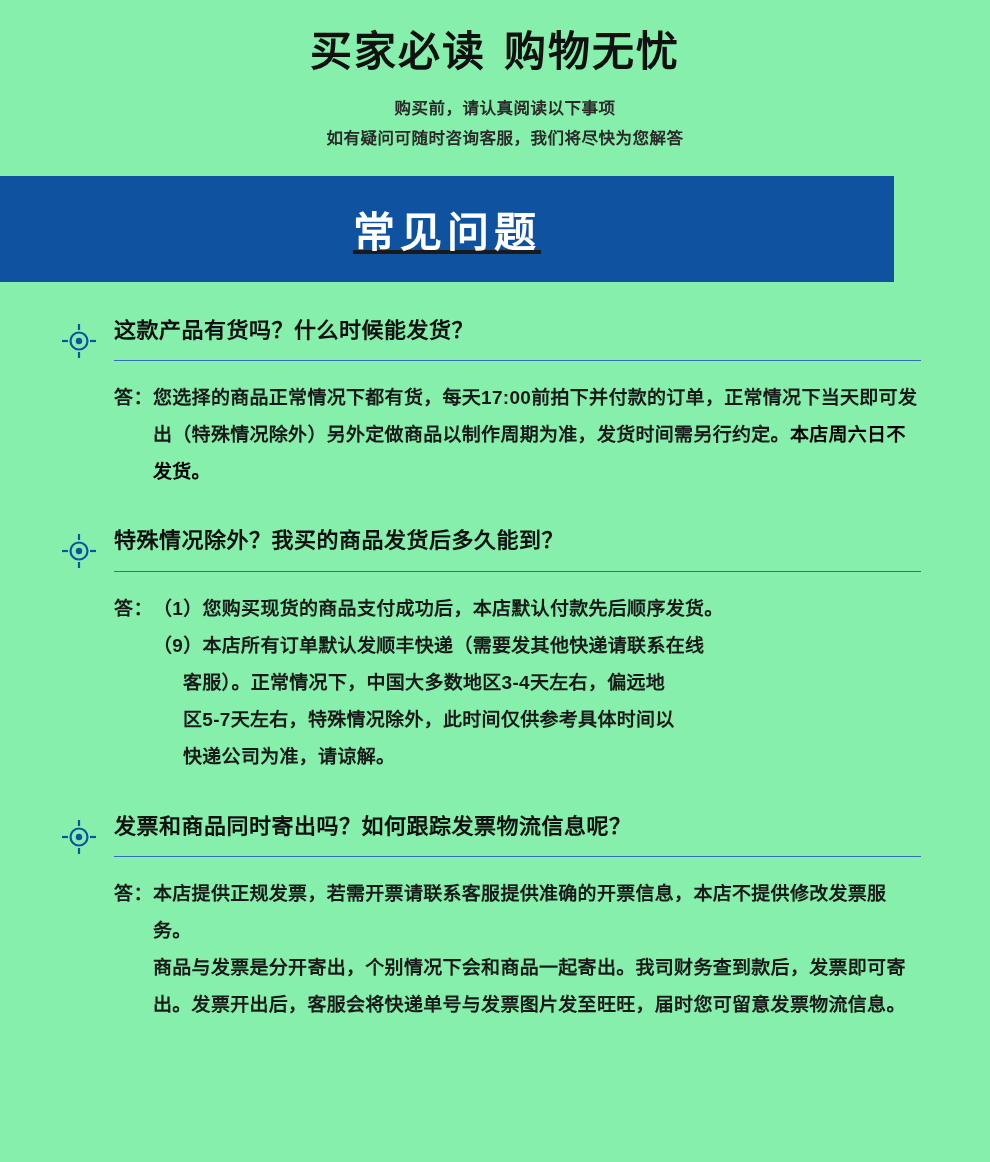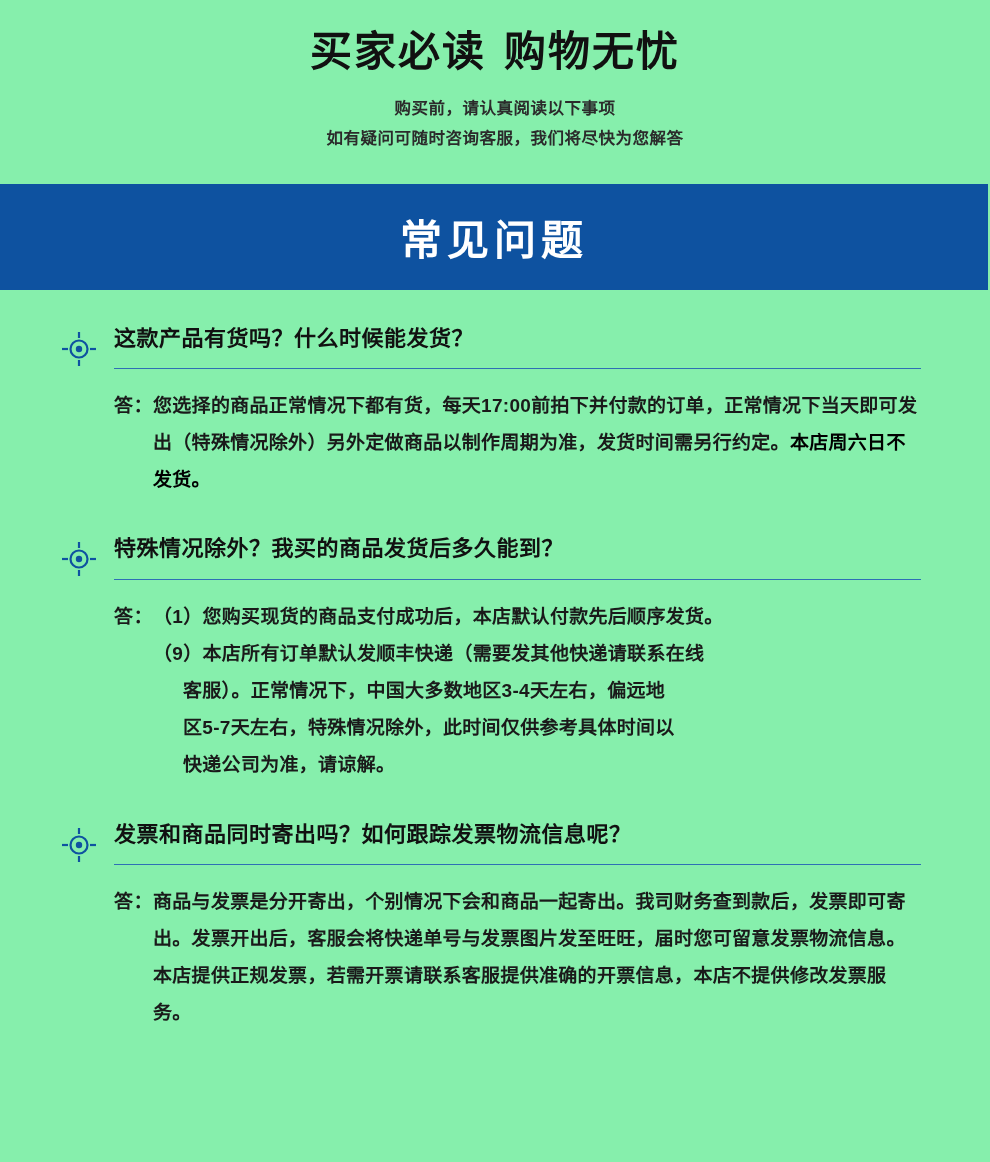--- a/index.html
+++ b/index.html
@@ -43,27 +43,28 @@
     font-size: 16.5px;
     color: #2b2b2b;
     line-height: 1.85;
     letter-spacing: 0.5px;
     font-weight: 600;
     margin-left: 20px;
   }
 
   
   .banner {
-    margin-top: 30px;
-    width: 988px;
+    margin-top: 22px;
+    width: 894px;
     height: 106px;
     background: #0e52a0;
     display: flex;
     align-items: center;
     justify-content: center;
+    text-decoration: underline;
   }
   .banner-text {
     color: #ffffff;
     font-size: 42px;
     font-weight: bold;
     letter-spacing: 5px;
   }
 
   
   .faq-list {
@@ -224,20 +225,20 @@
           <line x1="28" y1="17" x2="34" y2="17" stroke="#0e52a0" stroke-width="2.2"></line>
         </svg>
       </span>
       <div class="faq-q-row">
         <div class="faq-question">发票和商品同时寄出吗？如何跟踪发票物流信息呢？</div>
       </div>
       <div class="divider"></div>
       <div class="answer-block">
         <div class="answer-label">答：</div>
         <div class="answer-body">
+          <div class="answer-line">本店提供正规发票，若需开票请联系客服提供准确的开票信息，本店不提供修改发票服务。</div>
           <div class="answer-line">商品与发票是分开寄出，个别情况下会和商品一起寄出。我司财务查到款后，发票即可寄出。发票开出后，客服会将快递单号与发票图片发至旺旺，届时您可留意发票物流信息。</div>
-          <div class="answer-line">本店提供正规发票，若需开票请联系客服提供准确的开票信息，本店不提供修改发票服务。</div>
         </div>
       </div>
     </div>
 
   </div>
 </div>
 
 </body></html>

